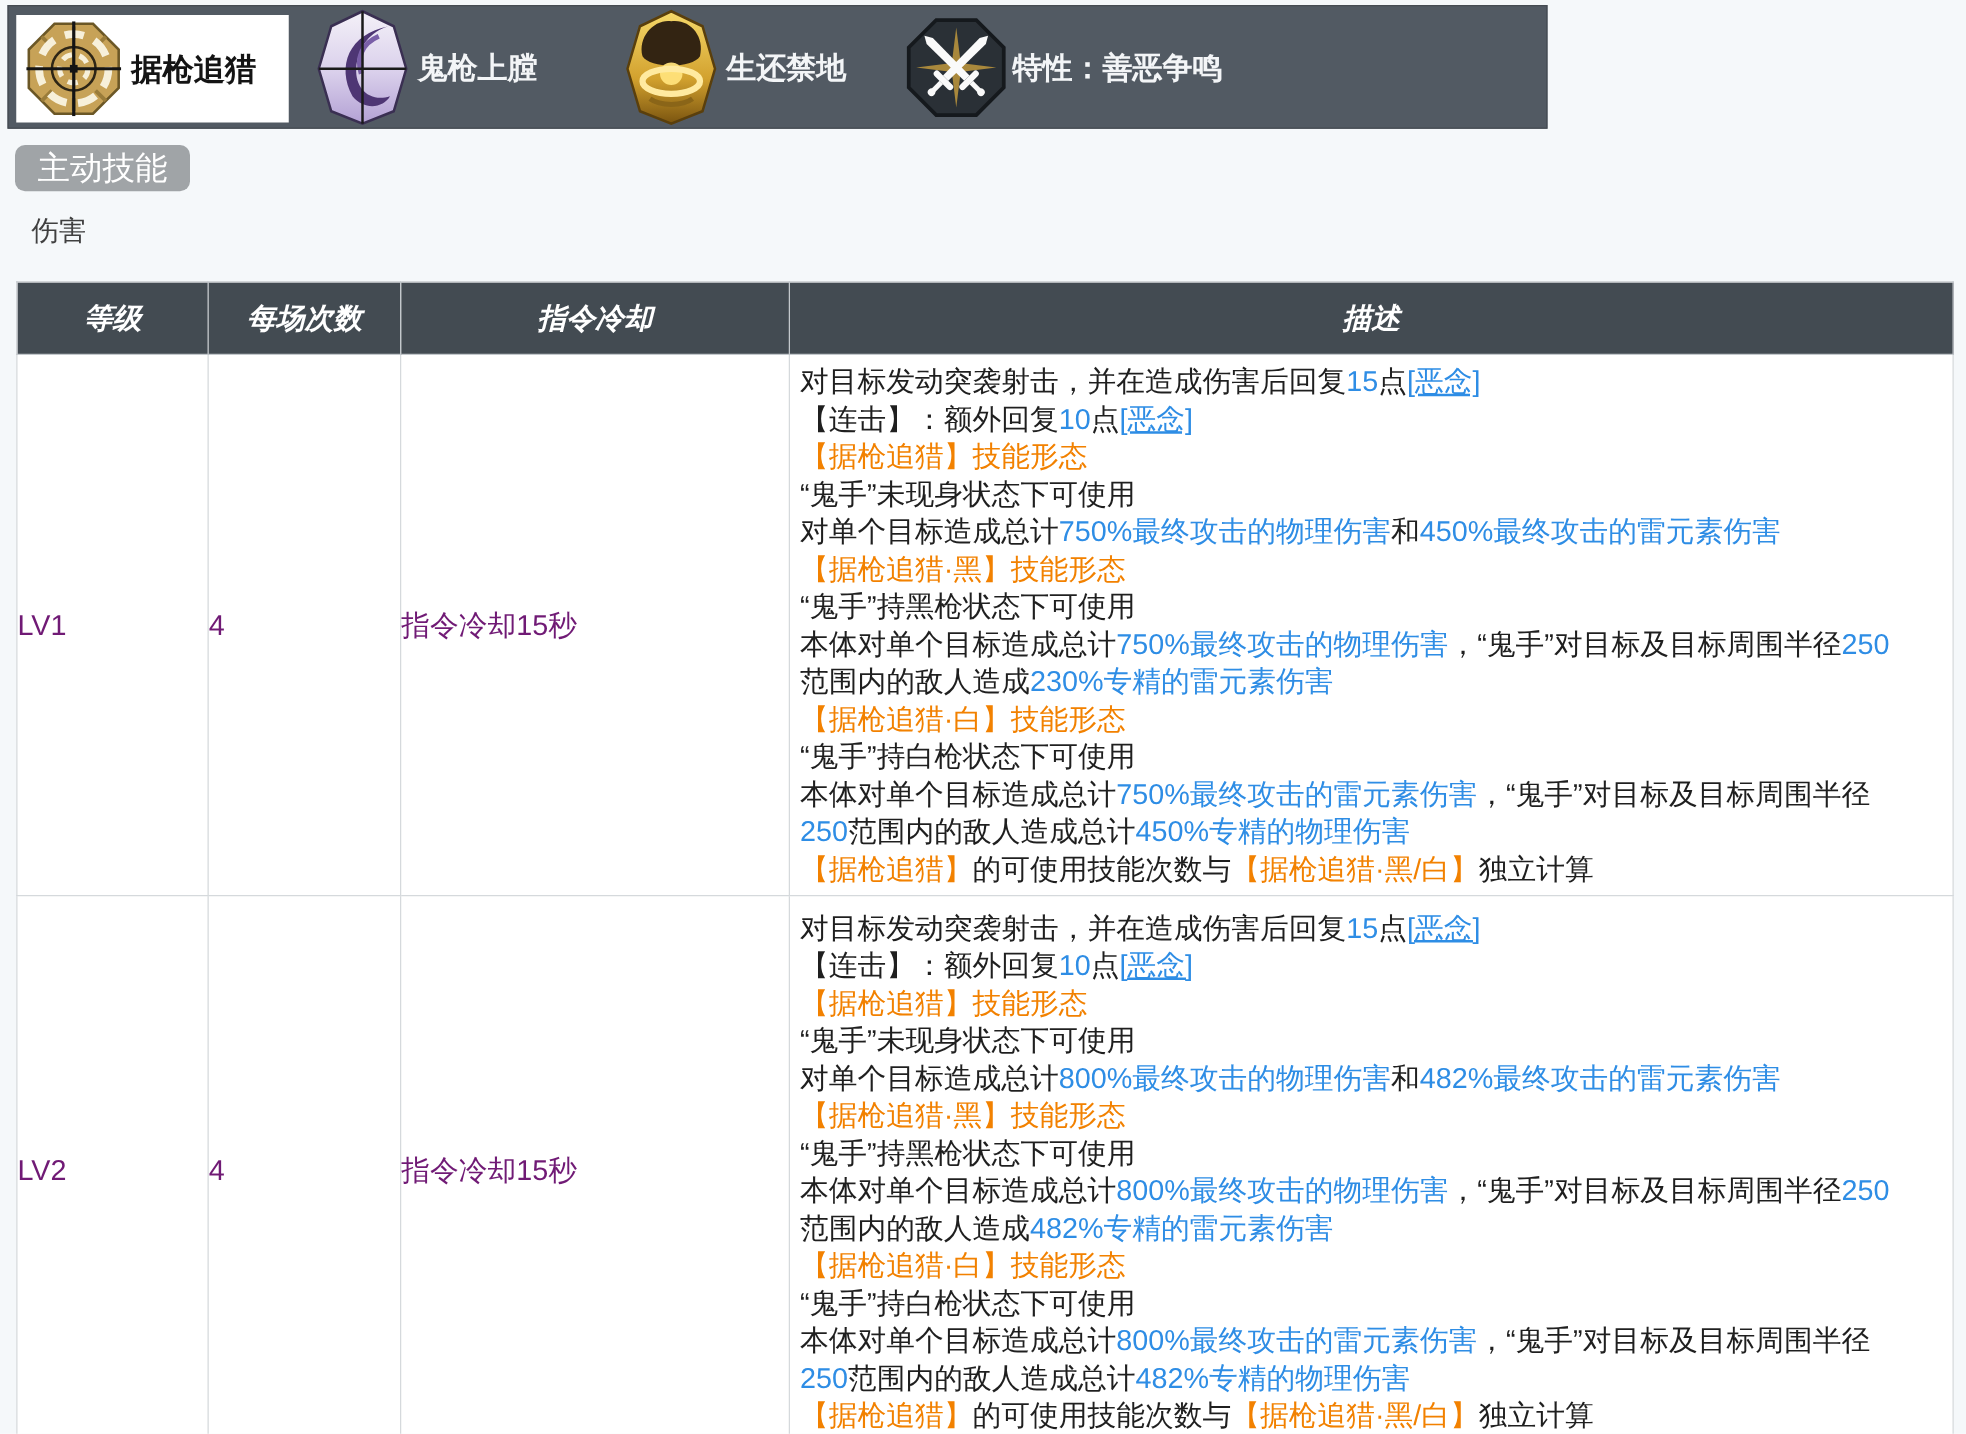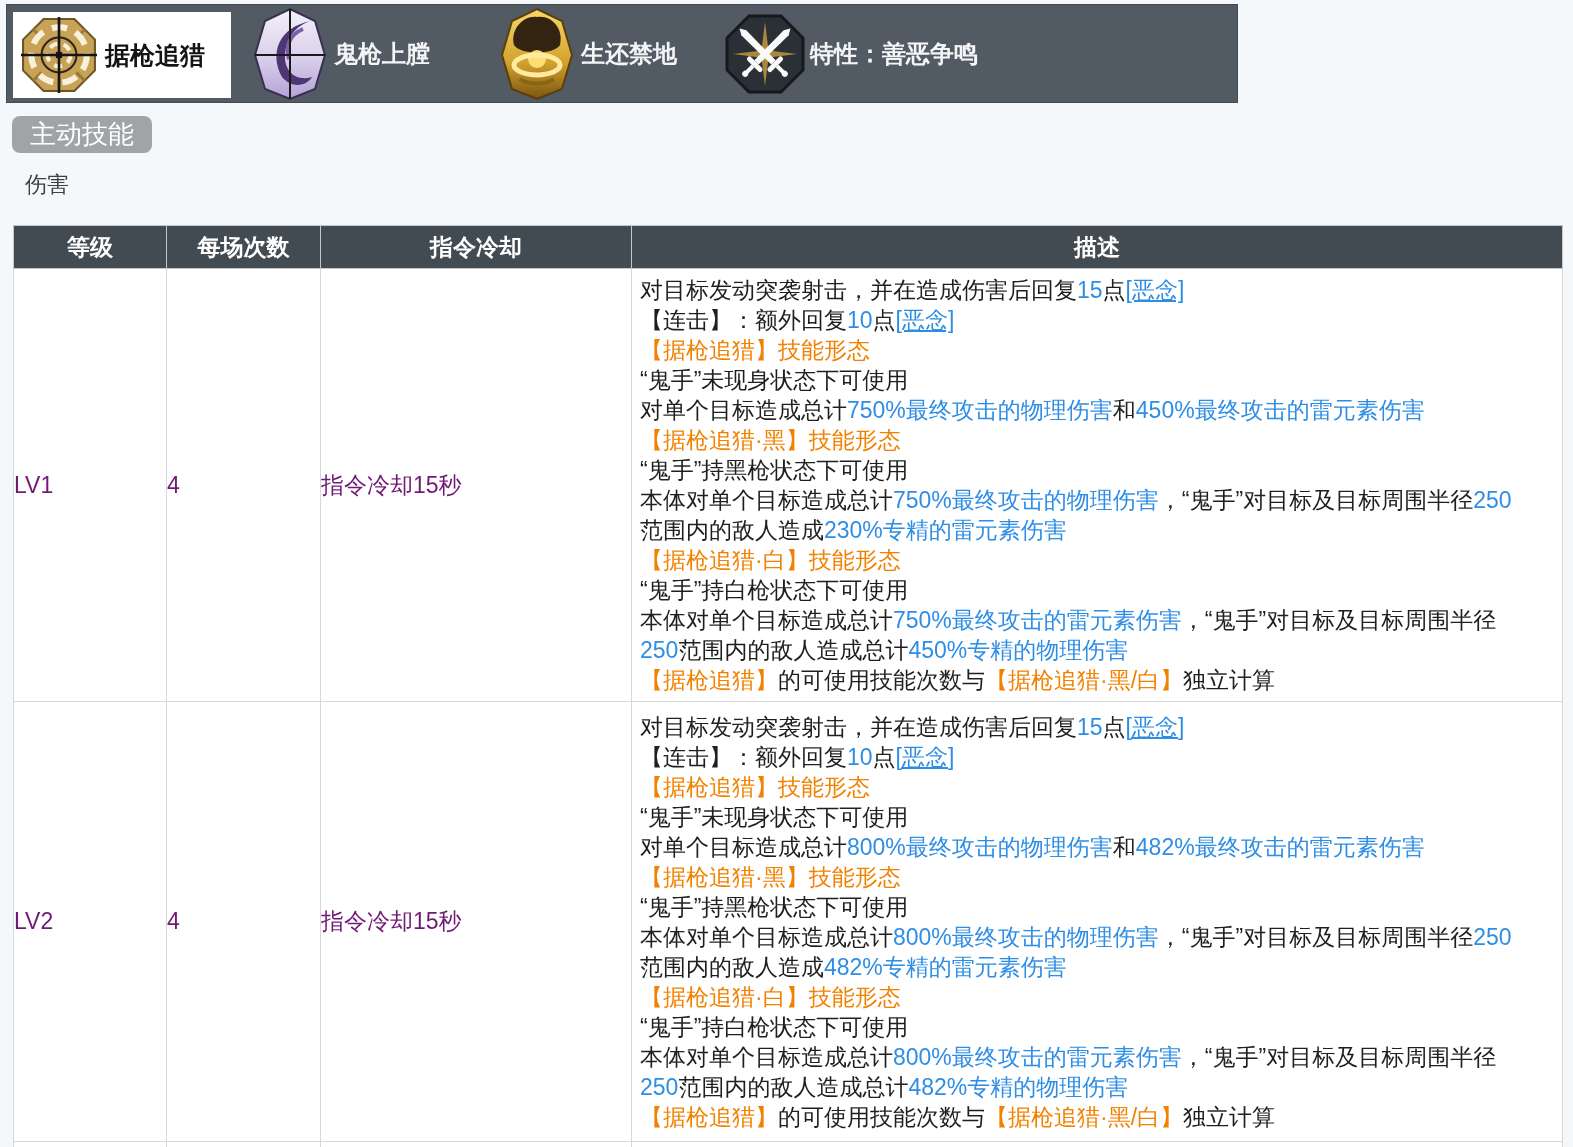--- a/index.html
+++ b/index.html
@@ -33,21 +33,21 @@
   }
   .section-label { position:absolute; left:11px; top:170px; font-size:22px; color:#404040;margin-left:14px; }
   
   table.skill {
     position:absolute; left:13px; top:225px; width:1549px;
     border-collapse:collapse; table-layout:fixed;
     background:#ffffff; border:1px solid #c3c8cc;
   }
   table.skill th {
     background:#434b52; color:#ffffff; font-weight:bold; font-size:23px;
-    height:43px; border:1px solid #c3c8cc; text-align:center;
+    height:58px; border:1px solid #c3c8cc; text-align:center;font-style:italic;
   }
   table.skill td {
     border:1px solid #d5d9dc; font-size:23px; vertical-align:middle;
   }
   td.c-center { text-align:left; color:#701a75; }
   td.desc { padding:6px 2px 6px 8px; }
   .desc-line { line-height:30px; white-space:nowrap; }
   .t-blue { color:#2E8DE5; }
   .t-orange { color:#F28100; }
   .t-link { color:#2E8DE5; text-decoration:underline; cursor:pointer; }

